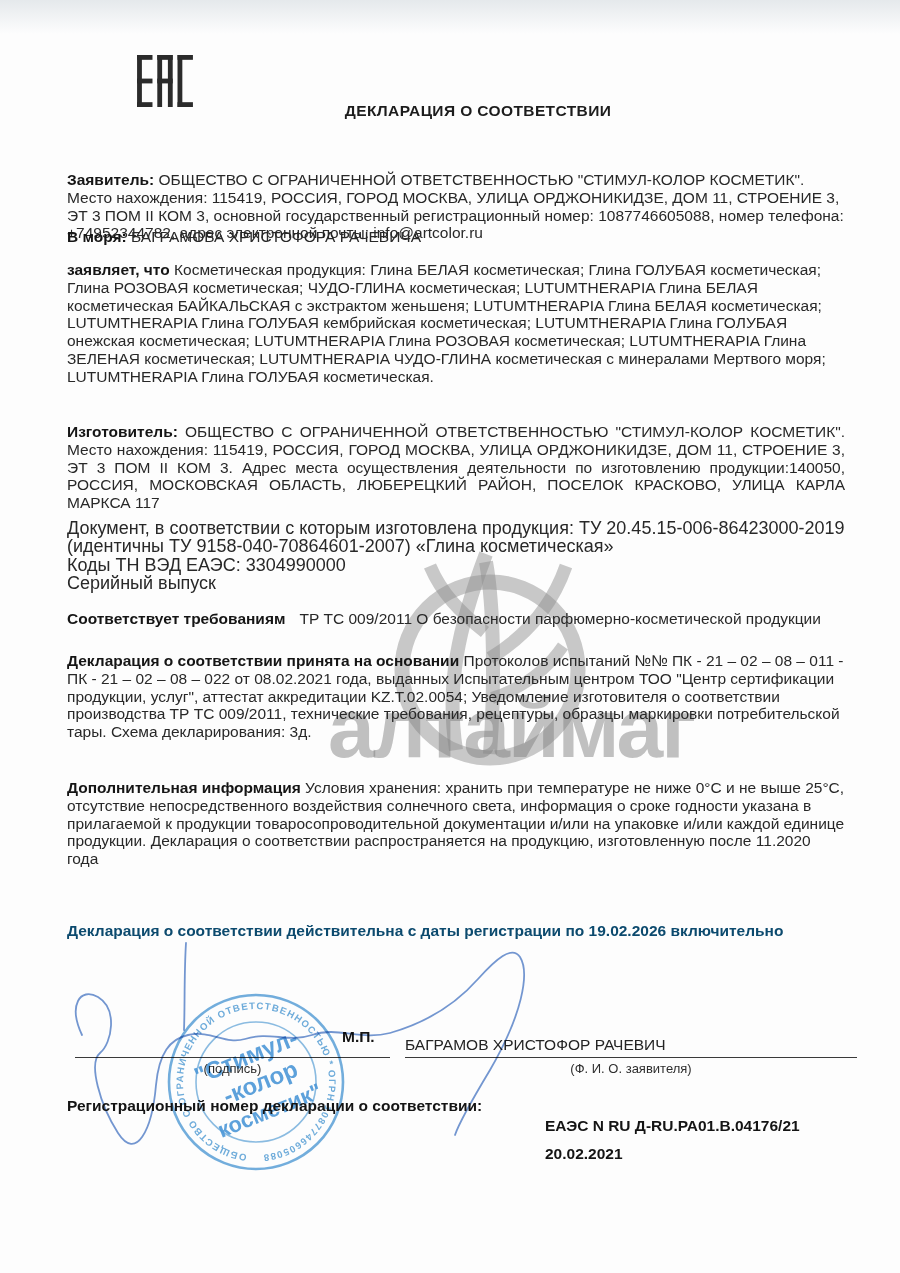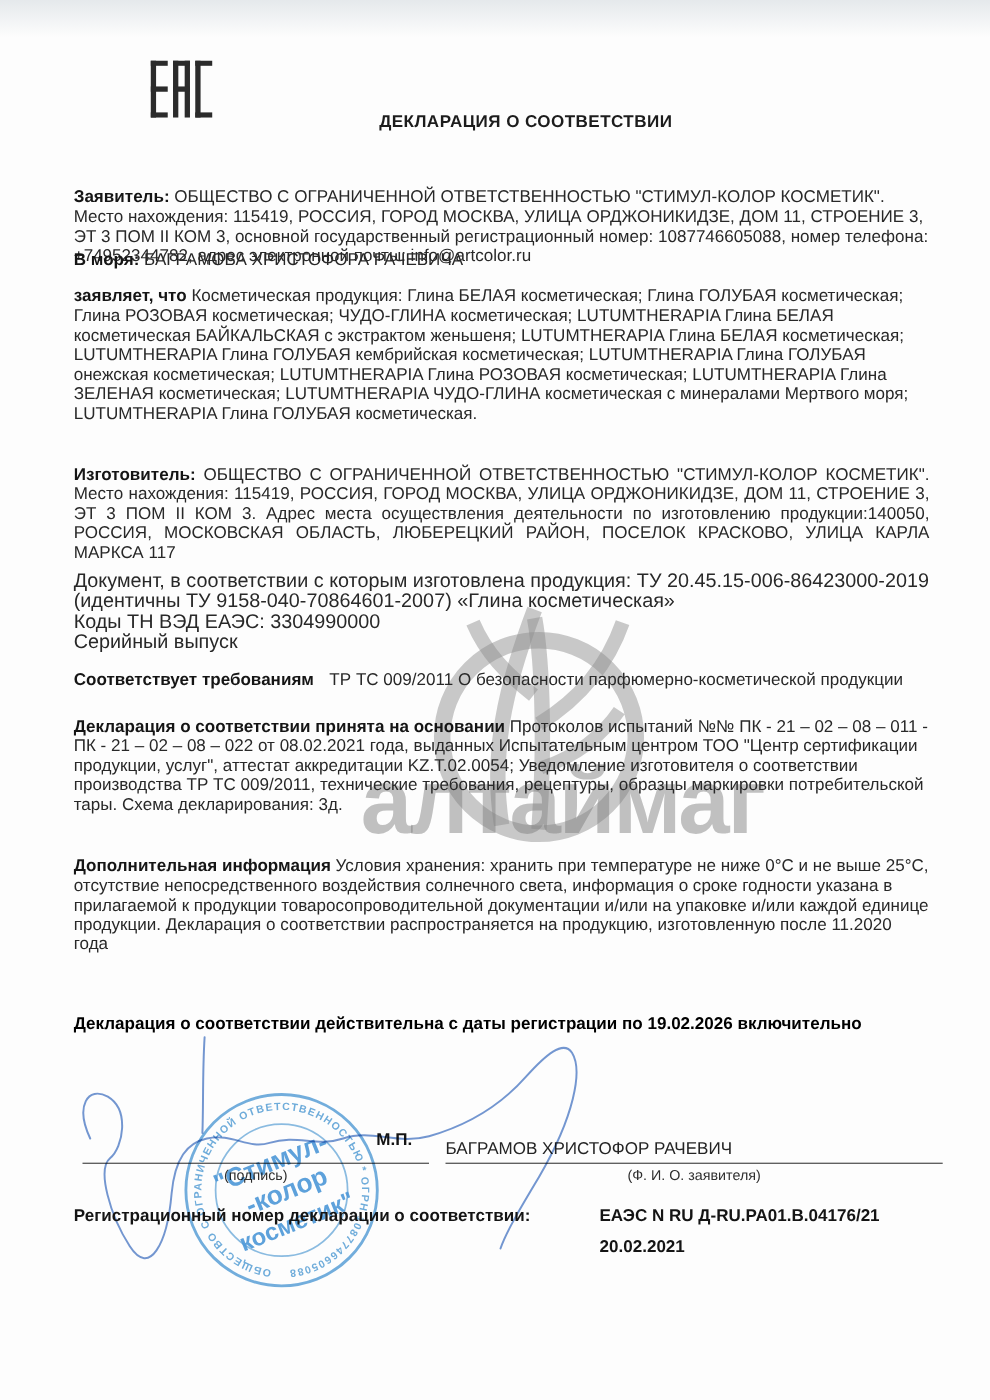--- a/index.html
+++ b/index.html
@@ -19,27 +19,27 @@
     font-size:15.5px;line-height:17.8px;color:#282828;
   }
   .para b{color:#151515;}
   .just{text-align:justify;}
   .gap{margin-left:14px;}
   .hdr{
     position:absolute;left:90px;width:776px;text-align:center;
     font-weight:bold;font-size:15.5px;letter-spacing:.4px;color:#1c1c1c;
   }
   .docline{font-size:18px;line-height:18.4px;color:#282828;}
-  .validity{font-weight:bold;width:720px;color:#000000;}
+  .validity{font-weight:bold;width:720px;color:#0c4a6e;}
   .sigline{border-bottom:1.6px solid #3a3a3a;}
   .caption{font-size:13px;color:#2e2e2e;text-align:center;}
   .mp{font-weight:bold;font-size:15.5px;color:#151515;}
   .name{font-size:15.5px;color:#242424;}
   .footrow-label{font-weight:bold;font-size:15.5px;color:#141414;}
-  .footrow-value{font-weight:bold;font-size:15.5px;color:#141414;}
+  .footrow-value{font-weight:bold;font-size:15.5px;color:#141414;margin-top:20px;}
   .watermark{position:absolute;inset:0;z-index:0;pointer-events:none;}
   .wm-brand{
     position:absolute;left:328px;top:680px;
     font-size:84px;font-weight:bold;letter-spacing:-2px;
     color:rgba(125,125,125,.48);
   }
   .wm-tag{
     position:absolute;left:436px;top:781px;
     font-size:27px;letter-spacing:2px;color:rgba(135,135,135,.42);
   }

